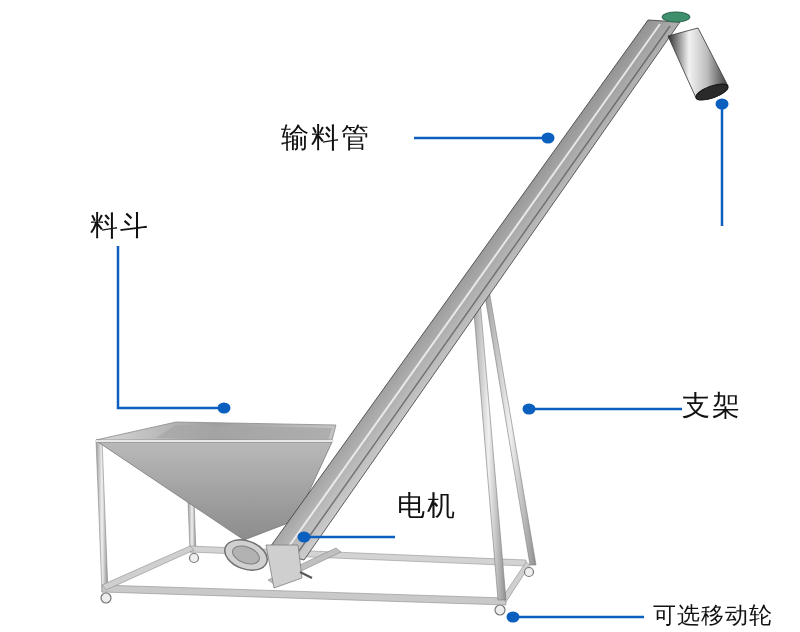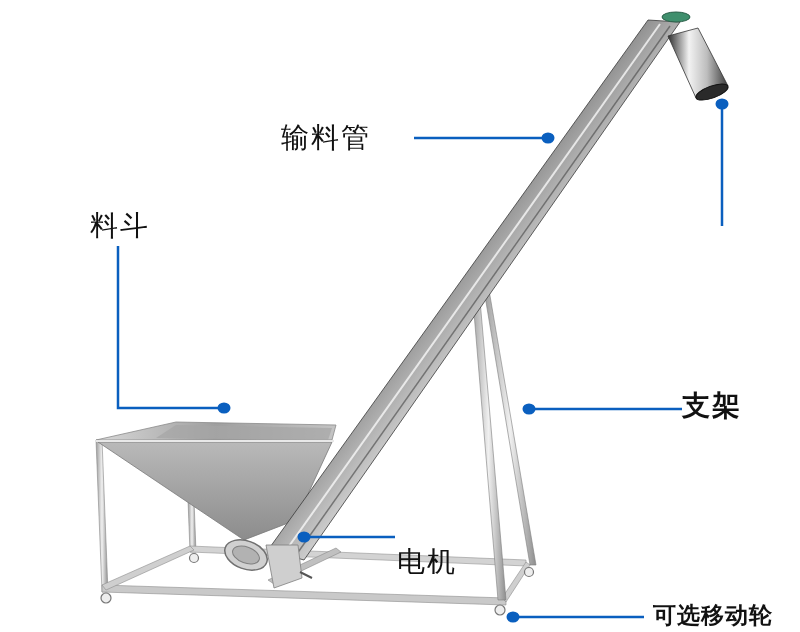--- a/index.html
+++ b/index.html
@@ -1,21 +1,21 @@
 <!DOCTYPE html>
 <html><head>
   <meta charset="utf-8">
   <style>
     html, body { margin: 0; padding: 0; background: #ffffff; }
     body { width: 800px; height: 632px; position: relative; overflow: hidden;
            font-family: "DejaVu Sans", "Liberation Sans", sans-serif; }
     #stage { position: absolute; left: 0; top: 0; width: 800px; height: 461px; margin-left: 36px; }
     .label { position: absolute; color: #111111; font-size: 28px; line-height: 1; white-space: nowrap;
              letter-spacing: 2px; }
-    .label.bold { font-weight: bold; font-size: 23px; letter-spacing: 1px; }
+    .label.bold { font-weight: normal; font-size: 23px; letter-spacing: 1px; }
   </style>
 </head>
 <body>
 
 <div id="stage">
   <svg width="800" height="632" viewBox="0 0 800 632">
     <defs>
       <linearGradient id="pipeGrad" x1="0" y1="0" x2="1" y2="1">
         <stop offset="0" stop-color="#3c3c3c"></stop>
         <stop offset="0.25" stop-color="#e8e8e8"></stop>
@@ -106,16 +106,16 @@
         <ellipse cx="493" cy="409" rx="6.5" ry="5.5" fill="#0a5fbf"></ellipse>
         <polyline points="268,537 359,537" fill="none" stroke="#0a5fbf" stroke-width="2.5"></polyline>
         <ellipse cx="268" cy="537" rx="6.5" ry="5.5" fill="#0a5fbf"></ellipse>
         <polyline points="477,617 608,617" fill="none" stroke="#0a5fbf" stroke-width="2.5"></polyline>
         <ellipse cx="477" cy="617" rx="6.5" ry="5.5" fill="#0a5fbf"></ellipse>
       </g>
   </svg>
 
   <div class="label" style="left:245px;top:124px;">输料管</div>
   <div class="label" style="left:54px;top:212px;">料斗</div>
-  <div class="label" style="left:646px;top:392px;font-weight:bold;">支架</div>
-  <div class="label" style="left:361px;top:548px;">电机</div>
+  <div class="label" style="left:646px;top:392px;">支架</div>
+  <div class="label" style="left:361px;top:492px;">电机</div>
   <div class="label bold" style="left:617px;top:604px;">可选移动轮</div>
 </div>
 
 </body></html>

